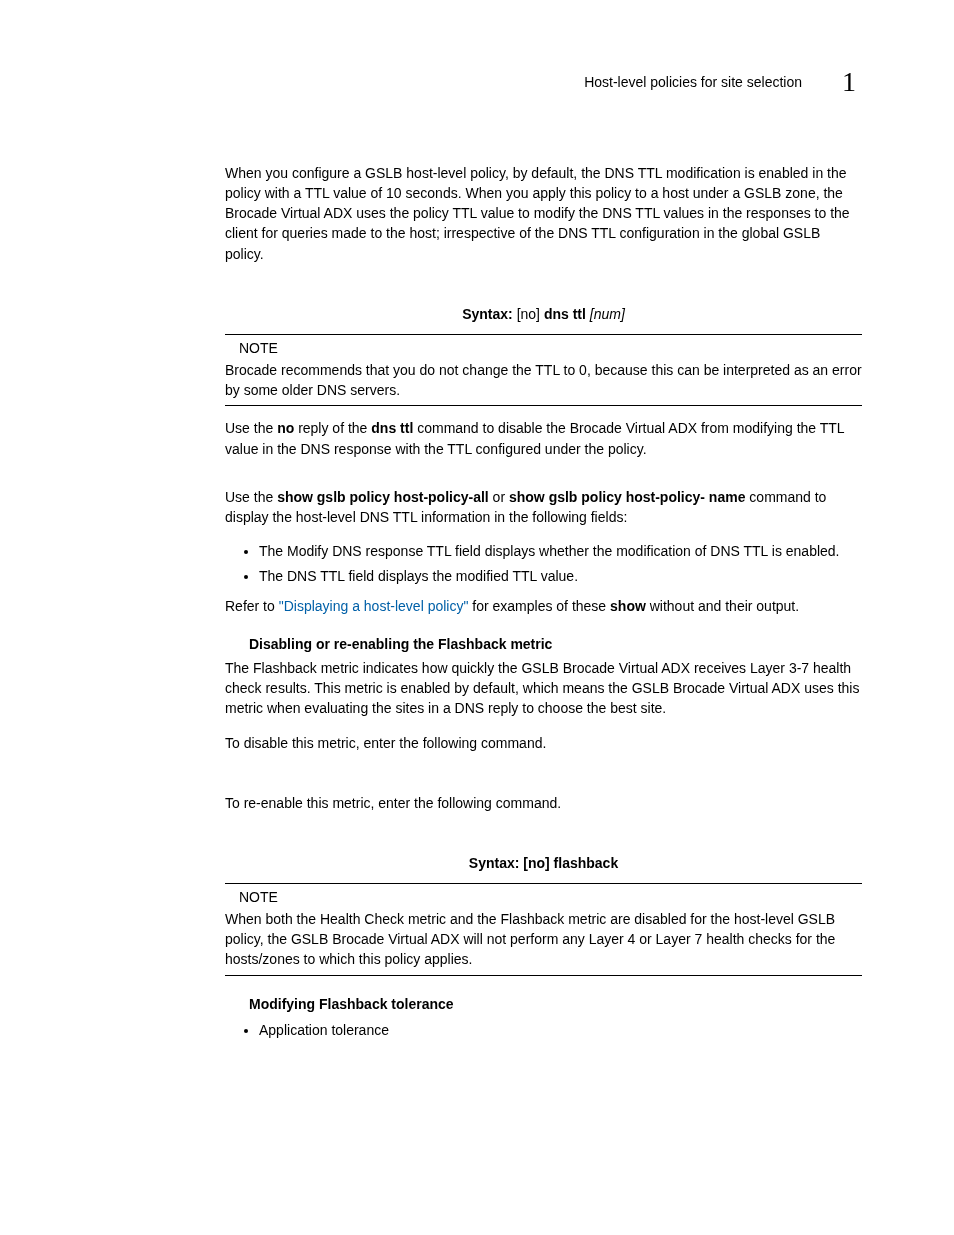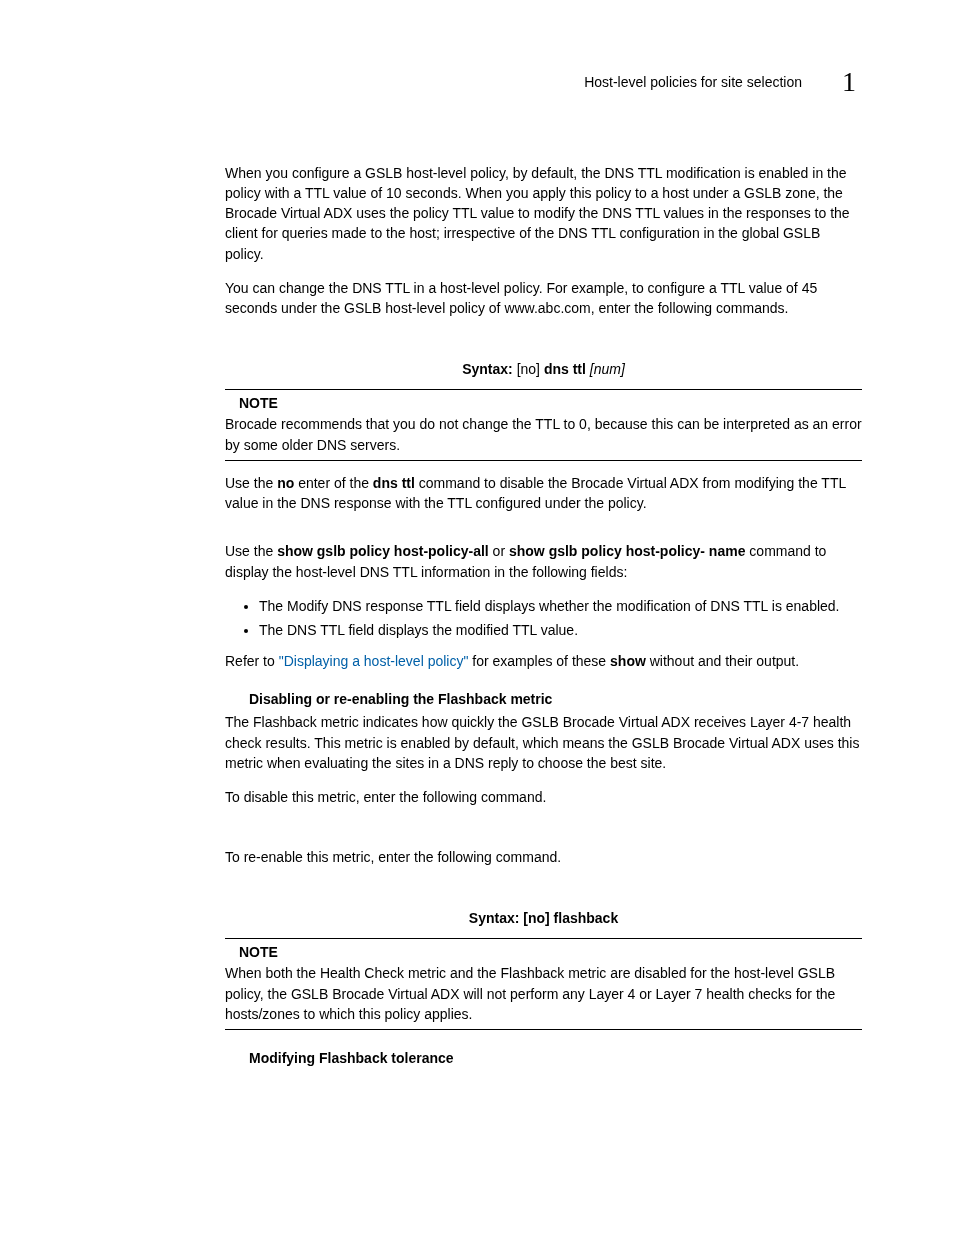--- a/index.html
+++ b/index.html
@@ -47,21 +47,21 @@
   .syntax .arg {
     font-style: italic;
   }
   .note-block {
     border-top: 1px solid #000;
     border-bottom: 1px solid #000;
     padding: 3px 0 5px 0;
     margin: 10px 0 12px 0;
   }
   .note-label {
-    font-weight: bold;
+    font-weight: normal;
     margin-bottom: 1px;
     padding-left: 14px;
   }
   .subhead {
     font-weight: bold;
     margin: 18px 0 3px 0;
     padding-left: 24px;
   }
   ul {
     margin: 6px 0 10px 0;
@@ -81,51 +81,50 @@
 
 <div class="page">
 
   <div class="header">
     <span class="header-title">Host-level policies for site selection</span>
     <span class="chapter-num">1</span>
   </div>
 
   <p class="para">When you configure a GSLB host-level policy, by default, the DNS TTL modification is enabled in the policy with a TTL value of 10 seconds. When you apply this policy to a host under a GSLB zone, the Brocade Virtual ADX uses the policy TTL value to modify the DNS TTL values in the responses to the client for queries made to the host; irrespective of the DNS TTL configuration in the global GSLB policy.</p>
 
-  <p class="para">You can change the DNS TTL in a host-level policy. For example, to configure a TTL value of 45 seconds under the GSLB host-level policy of www.abc.com, enter the following commands.</p>
 
   <p class="syntax gap-med">
     <span class="label">Syntax: </span><span>[no] </span><span class="bold">dns ttl </span><span class="arg">[num]</span>
   </p>
 
 
   <div class="note-block">
     <div class="note-label">NOTE</div>
     <div>Brocade recommends that you do not change the TTL to 0, because this can be interpreted as an error by some older DNS servers.</div>
   </div>
 
   <p class="para">
-    <span>Use the </span><span class="bold">no</span><span> enter of the </span><span class="bold">dns ttl</span><span> command to disable the Brocade Virtual ADX from modifying the TTL value in the DNS response with the TTL configured under the policy.</span>
+    <span>Use the </span><span class="bold">no</span><span> reply of the </span><span class="bold">dns ttl</span><span> command to disable the Brocade Virtual ADX from modifying the TTL value in the DNS response with the TTL configured under the policy.</span>
   </p>
 
   <p class="para gap-small">
     <span>Use the </span><span class="bold">show gslb policy host-policy-all</span><span> or </span><span class="bold">show gslb policy host-policy- name</span><span> command to display the host-level DNS TTL information in the following fields:</span>
   </p>
 
   <ul>
     <li>The Modify DNS response TTL field displays whether the modification of DNS TTL is enabled.</li>
     <li>The DNS TTL field displays the modified TTL value.</li>
   </ul>
 
   <p class="para">
     <span>Refer to </span><span class="link">"Displaying a host-level policy"</span><span> for examples of these </span><span class="bold">show</span><span> without and their output.</span>
   </p>
 
   <div class="subhead">Disabling or re-enabling the Flashback metric</div>
-  <p class="para">The Flashback metric indicates how quickly the GSLB Brocade Virtual ADX receives Layer 4-7 health check results. This metric is enabled by default, which means the GSLB Brocade Virtual ADX uses this metric when evaluating the sites in a DNS reply to choose the best site.</p>
+  <p class="para">The Flashback metric indicates how quickly the GSLB Brocade Virtual ADX receives Layer 3-7 health check results. This metric is enabled by default, which means the GSLB Brocade Virtual ADX uses this metric when evaluating the sites in a DNS reply to choose the best site.</p>
   <p class="para">To disable this metric, enter the following command.</p>
   <p class="para gap-med">To re-enable this metric, enter the following command.</p>
 
   <p class="syntax gap-med">
     <span class="label">Syntax: </span><span class="bold">[no] flashback</span>
   </p>
 
   <div class="note-block">
     <div class="note-label">NOTE</div>
     <div>When both the Health Check metric and the Flashback metric are disabled for the host-level GSLB policy, the GSLB Brocade Virtual ADX will not perform any Layer 4 or Layer 7 health checks for the hosts/zones to which this policy applies.</div>

